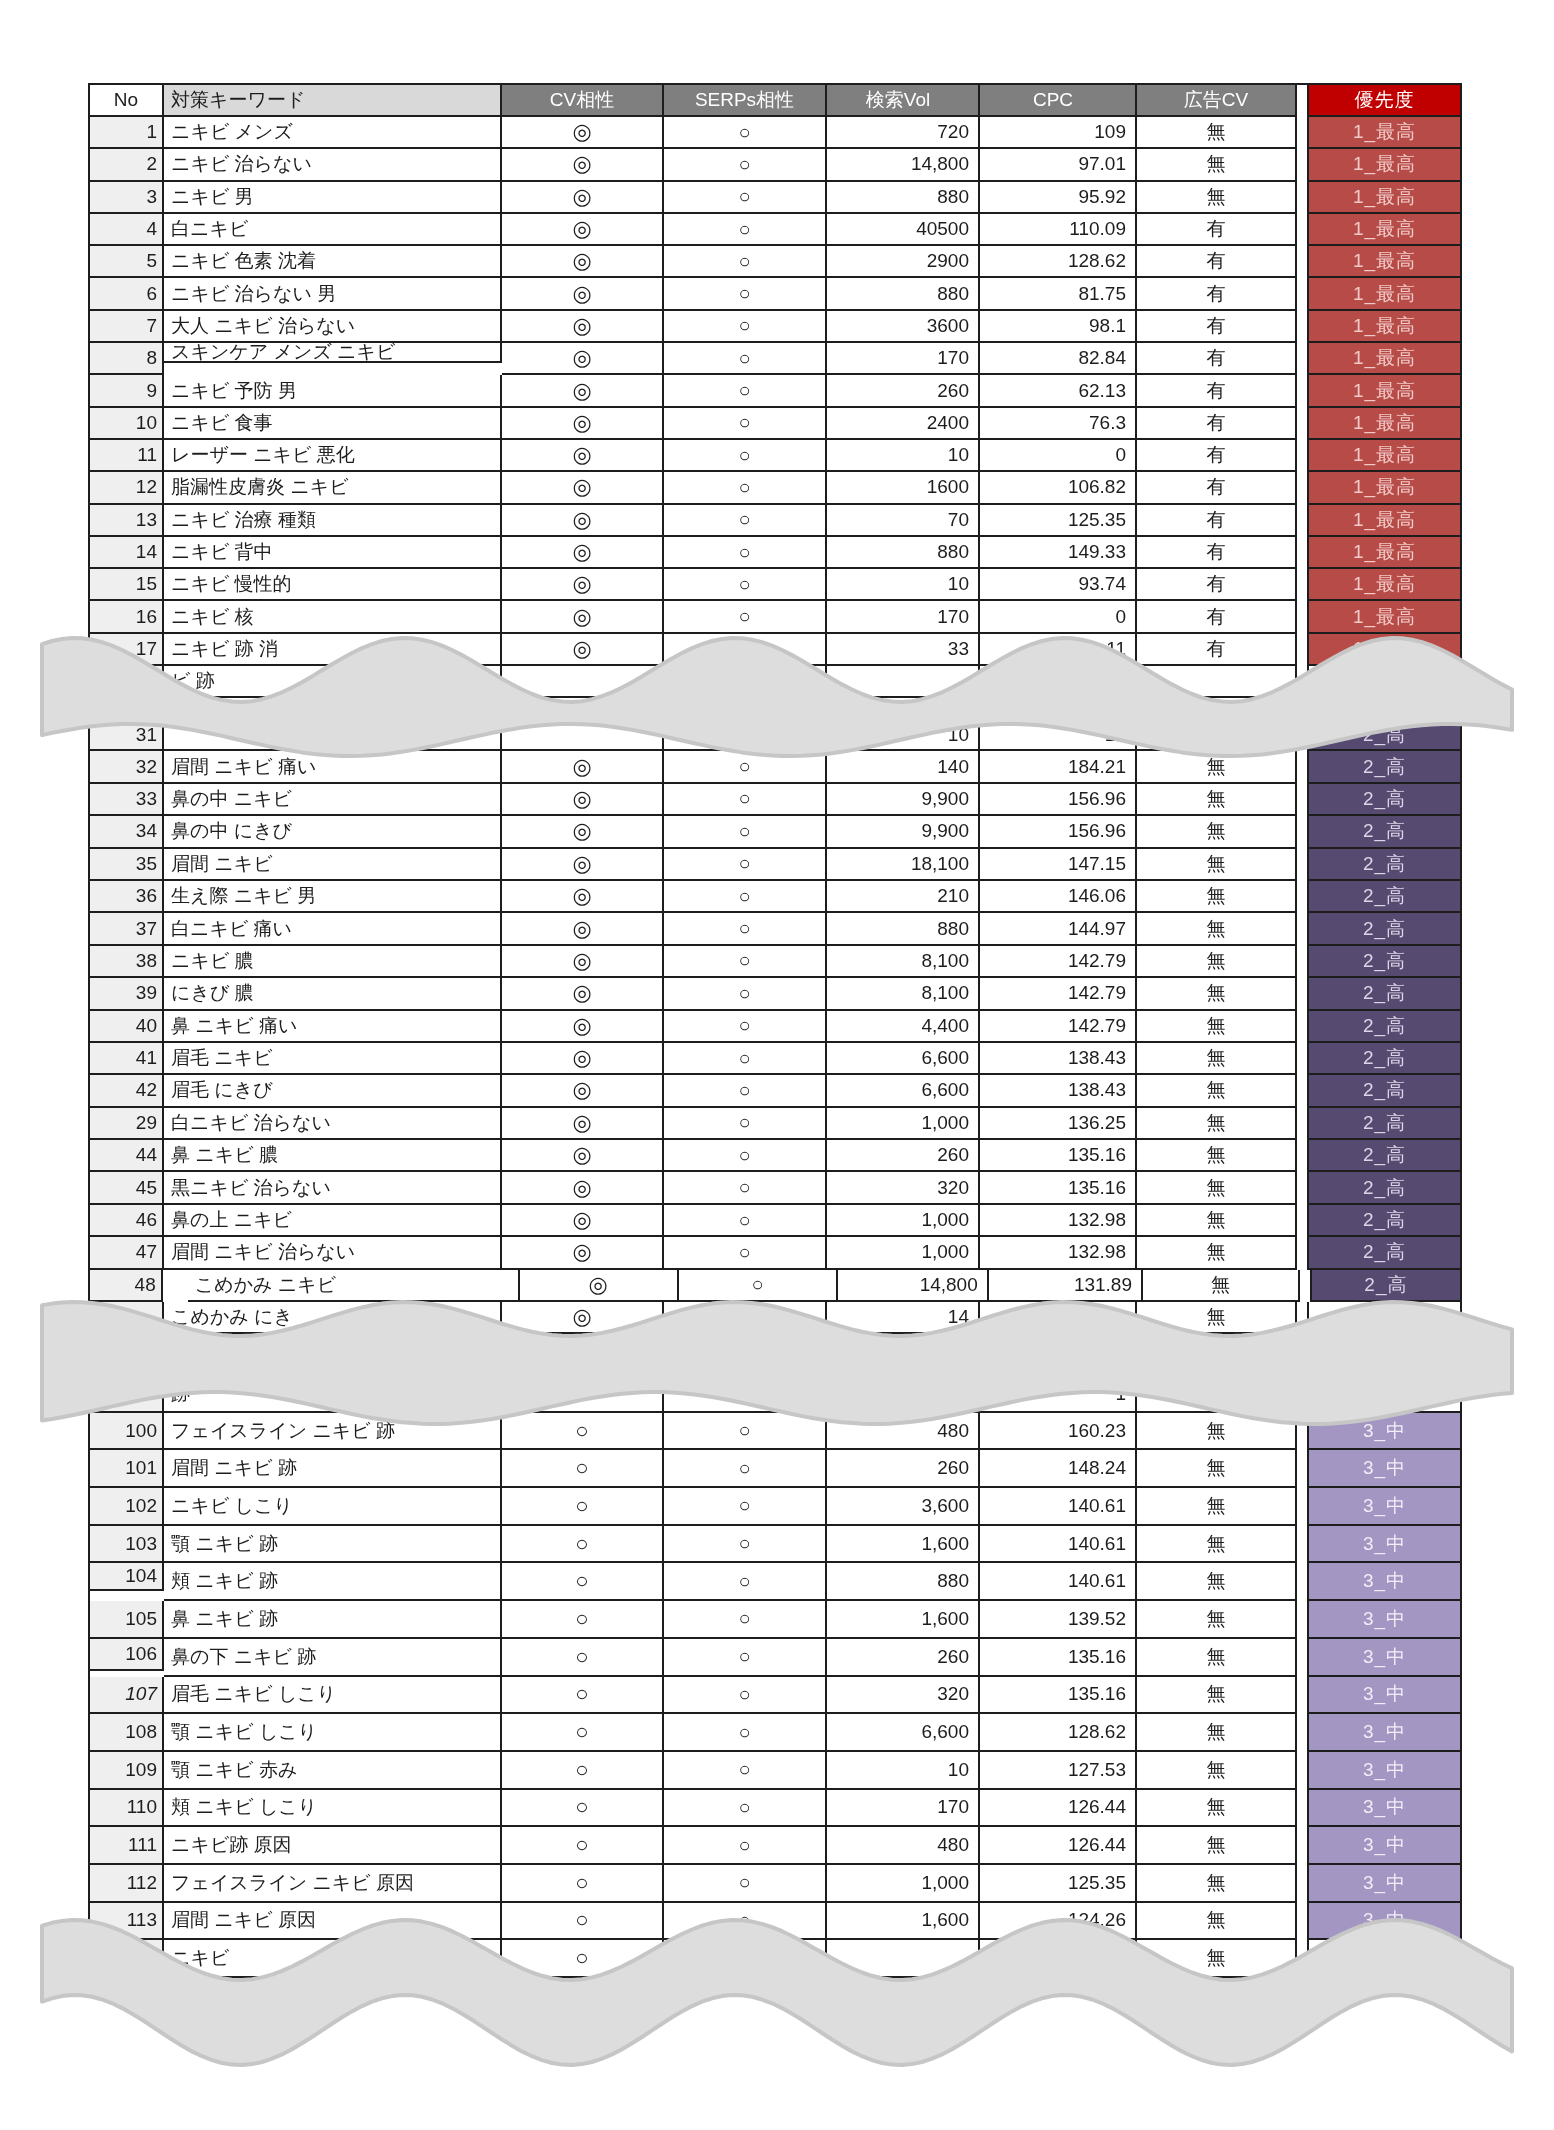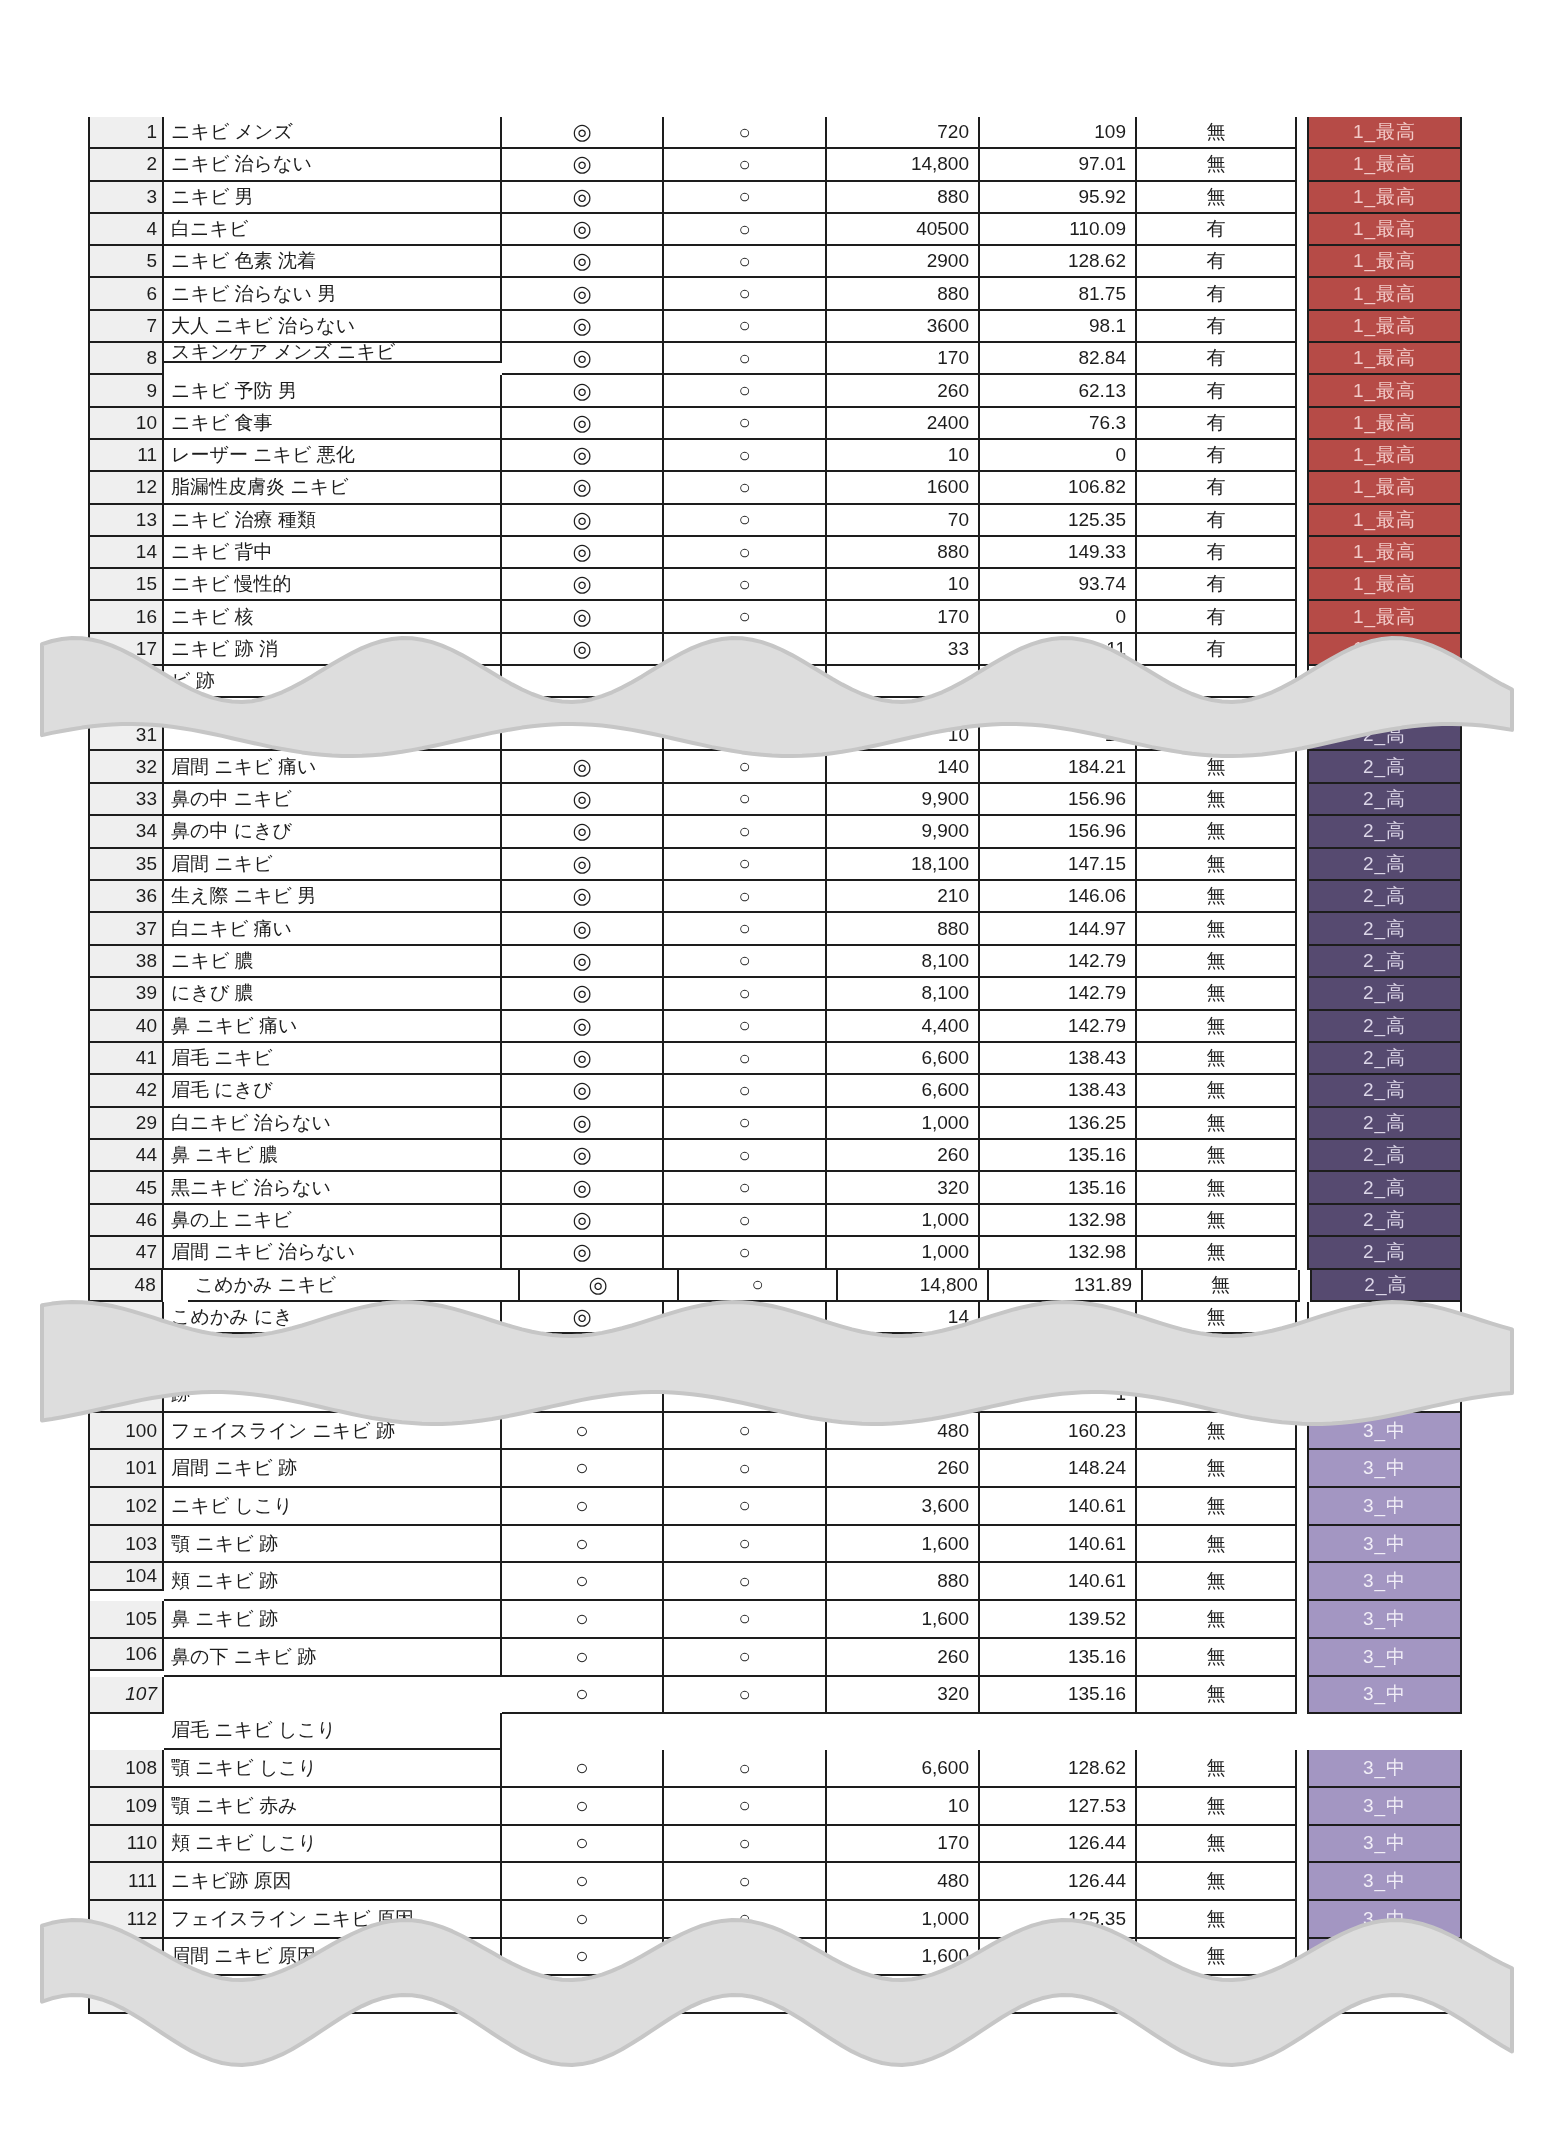--- a/index.html
+++ b/index.html
@@ -21,20 +21,33 @@
   .hdr .c-no{background:#ffffff;justify-content:center;padding:0;}
   .hdr .c-kw{background:#d9d9d9;}
   .hdr .c-cv,.hdr .c-serps,.hdr .c-vol,.hdr .c-cpc,.hdr .c-ad{background:#7f7f7f;color:#ffffff;justify-content:center;font-size:19px;}
   .hdr .c-pr{background:#c00000;color:#ffffff;}
   svg.waves{position:absolute;left:0;top:0;z-index:5;pointer-events:none;}
 </style>
 </head>
 <body>
 
 <div class="page">
+  <div class="hdr" id="hdr" style="left: 88px; top: 83px; width: 1372px;">
+      <div class="row">
+        <div class="cell c-no" style="width: 74px; height: 34px;">No</div>
+        <div class="cell c-kw" style="width: 338px; height: 34px;">対策キーワード</div>
+        <div class="cell c-cv" style="width: 162px; height: 34px;">CV相性</div>
+        <div class="cell c-serps" style="width: 163px; height: 34px;">SERPs相性</div>
+        <div class="cell c-vol" style="width: 153px; height: 34px;">検索Vol</div>
+        <div class="cell c-cpc" style="width: 157px; height: 34px;">CPC</div>
+        <div class="cell c-ad" style="width: 160px; height: 34px;">広告CV</div>
+        <div class="cell c-gap" style="width: 10px; height: 34px;"></div>
+        <div class="cell c-pr" style="width: 155px; height: 34px;">優先度</div>
+      </div>
+    </div>
   <div id="sections">
       <div class="section" style="left: 88px; top: 117px; width: 1372px;">
         <div class="row">
           <div class="cell c-no" style="width: 74px; height: 32.3px;">1</div>
           <div class="cell c-kw" style="width: 338px; height: 32.3px;">ニキビ メンズ</div>
           <div class="cell c-cv" style="width: 162px; height: 32.3px;">◎</div>
           <div class="cell c-serps" style="width: 163px; height: 32.3px;">○</div>
           <div class="cell c-vol" style="width: 153px; height: 32.3px;">720</div>
           <div class="cell c-cpc" style="width: 157px; height: 32.3px;">109</div>
           <div class="cell c-ad" style="width: 160px; height: 32.3px;">無</div>
@@ -524,21 +537,21 @@
           <div class="cell c-cv" style="width: 162px; height: 37.7px;">○</div>
           <div class="cell c-serps" style="width: 163px; height: 37.7px;">○</div>
           <div class="cell c-vol" style="width: 153px; height: 37.7px;">260</div>
           <div class="cell c-cpc" style="width: 157px; height: 37.7px;">135.16</div>
           <div class="cell c-ad" style="width: 160px; height: 37.7px;">無</div>
           <div class="cell c-gap" style="width: 10px; height: 37.7px;"></div>
           <div class="cell c-pr" style="width: 155px; height: 37.7px; background: rgb(163, 150, 194); color: rgb(241, 238, 247);">3_中</div>
         </div>
         <div class="row">
           <div class="cell c-no" style="width: 74px; height: 37.7px; font-style: italic;">107</div>
-          <div class="cell c-kw" style="width: 338px; height: 37.7px; margin-top: 36px;">眉毛 ニキビ しこり</div>
+          <div class="cell c-kw" style="width: 338px; height: 37.7px;">眉毛 ニキビ しこり</div>
           <div class="cell c-cv" style="width: 162px; height: 37.7px;">○</div>
           <div class="cell c-serps" style="width: 163px; height: 37.7px;">○</div>
           <div class="cell c-vol" style="width: 153px; height: 37.7px;">320</div>
           <div class="cell c-cpc" style="width: 157px; height: 37.7px;">135.16</div>
           <div class="cell c-ad" style="width: 160px; height: 37.7px;">無</div>
           <div class="cell c-gap" style="width: 10px; height: 37.7px;"></div>
           <div class="cell c-pr" style="width: 155px; height: 37.7px; background: rgb(163, 150, 194); color: rgb(241, 238, 247);">3_中</div>
         </div>
         <div class="row">
           <div class="cell c-no" style="width: 74px; height: 37.7px;">108</div>

